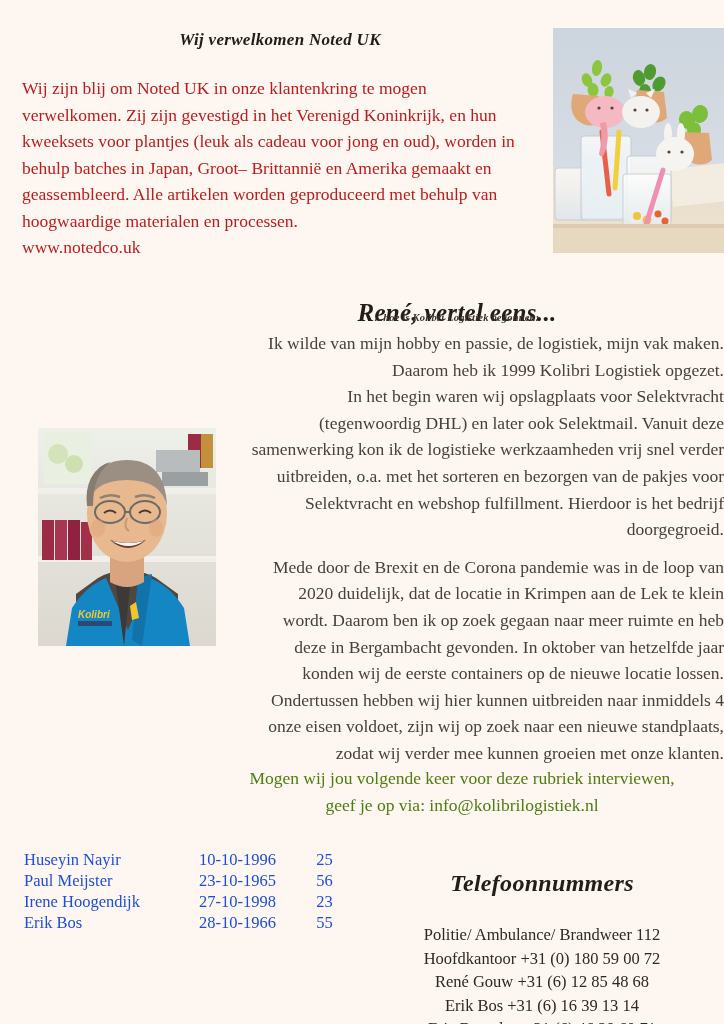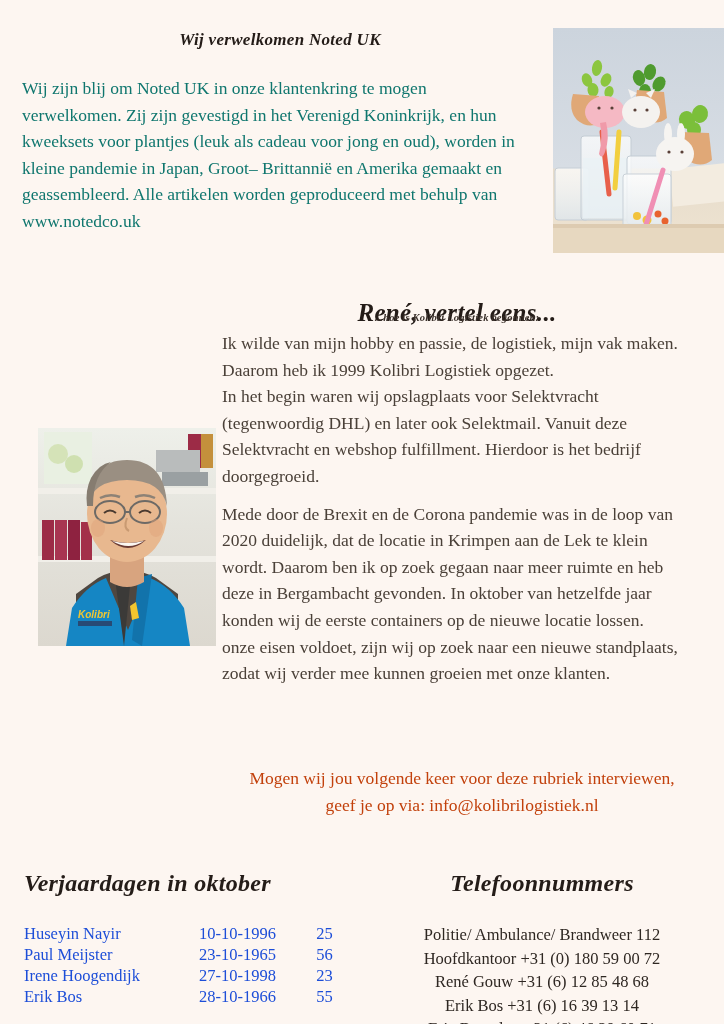--- a/index.html
+++ b/index.html
@@ -41,21 +41,21 @@
     line-height: 34px;
   }
 
   #welcome-body {
     position: absolute;
     left: 22px;
     top: 75px;
     width: 520px;
     font-size: 17.5px;
     line-height: 26.5px;
-    color: #0f766e;
+    color: #b91c1c;
   }
   #welcome-body .line { display: block; white-space: pre; }
 
   
   #plant-photo {
     position: absolute;
     left: 553px;
     top: 28px;
     width: 171px;
     height: 225px;
@@ -89,32 +89,32 @@
 
   #interview-body {
     position: absolute;
     left: 222px;
     top: 330px;
     width: 502px;
     font-size: 17.5px;
     line-height: 26.6px;
     color: #4a4038;
   }
-  #interview-body .line { display: block; white-space: pre; }
+  #interview-body .line { display: block; white-space: pre; text-align: right; }
   #interview-body .gap { display: block; height: 11px; }
 
   #cta-block {
     position: absolute;
     left: 200px;
     top: 765px;
     width: 524px;
     text-align: center;
     font-size: 17.5px;
     line-height: 26.6px;
-    color: #c2410c;
+    color: #4d7c0f;
   }
   #cta-block .line { display: block; }
 
   
   #portrait-photo {
     position: absolute;
     left: 38px;
     top: 428px;
     width: 178px;
     height: 218px;
@@ -174,22 +174,23 @@
 <body>
 
 <div class="page">
 
   <h1 class="display-heading" id="welcome-title">Wij verwelkomen Noted UK</h1>
 
   <div id="welcome-body">
       <span class="line">Wij zijn blij om Noted UK in onze klantenkring te mogen</span>
       <span class="line">verwelkomen. Zij zijn gevestigd in het Verenigd Koninkrijk, en hun</span>
       <span class="line">kweeksets voor plantjes (leuk als cadeau voor jong en oud), worden in</span>
-      <span class="line">kleine pandemie in Japan, Groot– Brittannië en Amerika gemaakt en</span>
+      <span class="line">behulp batches in Japan, Groot– Brittannië en Amerika gemaakt en</span>
       <span class="line">geassembleerd. Alle artikelen worden geproduceerd met behulp van</span>
+      <span class="line">hoogwaardige materialen en processen.</span>
       <span class="line">www.notedco.uk</span>
     </div>
 
   <div id="plant-photo">
     <svg viewBox="0 0 171 225" preserveAspectRatio="none">
       <defs>
         <linearGradient id="wallg" x1="0" y1="0" x2="0" y2="1">
           <stop offset="0" stop-color="#ccd4dd"></stop>
           <stop offset="0.62" stop-color="#d7dde4"></stop>
           <stop offset="0.63" stop-color="#e6dccb"></stop>
@@ -268,28 +269,31 @@
 
   <h2 class="display-heading" id="interview-title">René, vertel eens...</h2>
 
   <div id="interview-subtitle">...hoe is Kolibri Logistiek begonnen:</div>
 
   <div id="interview-body">
       <span class="line">Ik wilde van mijn hobby en passie, de logistiek, mijn vak maken.</span>
       <span class="line">Daarom heb ik 1999 Kolibri Logistiek opgezet.</span>
       <span class="line">In het begin waren wij opslagplaats voor Selektvracht</span>
       <span class="line">(tegenwoordig DHL) en later ook Selektmail. Vanuit deze</span>
+      <span class="line">samenwerking kon ik de logistieke werkzaamheden vrij snel verder</span>
+      <span class="line">uitbreiden, o.a. met het sorteren en bezorgen van de pakjes voor</span>
       <span class="line">Selektvracht en webshop fulfillment. Hierdoor is het bedrijf</span>
       <span class="line">doorgegroeid.</span>
       <span class="gap"></span>
       <span class="line">Mede door de Brexit en de Corona pandemie was in de loop van</span>
       <span class="line">2020 duidelijk, dat de locatie in Krimpen aan de Lek te klein</span>
       <span class="line">wordt. Daarom ben ik op zoek gegaan naar meer ruimte en heb</span>
       <span class="line">deze in Bergambacht gevonden. In oktober van hetzelfde jaar</span>
       <span class="line">konden wij de eerste containers op de nieuwe locatie lossen.</span>
+      <span class="line">Ondertussen hebben wij hier kunnen uitbreiden naar inmiddels 4</span>
       <span class="line">onze eisen voldoet, zijn wij op zoek naar een nieuwe standplaats,</span>
       <span class="line">zodat wij verder mee kunnen groeien met onze klanten.</span>
     </div>
 
   <div id="cta-block">
       <span class="line">Mogen wij jou volgende keer voor deze rubriek interviewen,</span>
       <span class="line">geef je op via: info@kolibrilogistiek.nl</span>
     </div>
 
   <div id="portrait-photo">
@@ -352,21 +356,20 @@
 
       <path d="M72 112 q18 16 36 0 q-18 6 -36 0 z" fill="#6b3b33"></path>
       <path d="M74 113 q17 10 32 0 q-16 4 -32 0 z" fill="#fbf7f2"></path>
 
       <ellipse cx="60" cy="100" rx="7" ry="9" fill="#dfa47c" opacity="0.5"></ellipse>
       <ellipse cx="118" cy="100" rx="7" ry="9" fill="#dfa47c" opacity="0.5"></ellipse>
     </svg>
   </div>
 
   <section id="birthdays">
-    <h3 class="display-heading col-title">Verjaardagen in oktober</h3>
     <table>
       <tbody id="birthdays-rows">
           <tr>
             <td class="name">Huseyin Nayir</td>
             <td class="date">10-10-1996</td>
             <td class="age">25</td>
           </tr>
           <tr>
             <td class="name">Paul Meijster</td>
             <td class="date">23-10-1965</td>

